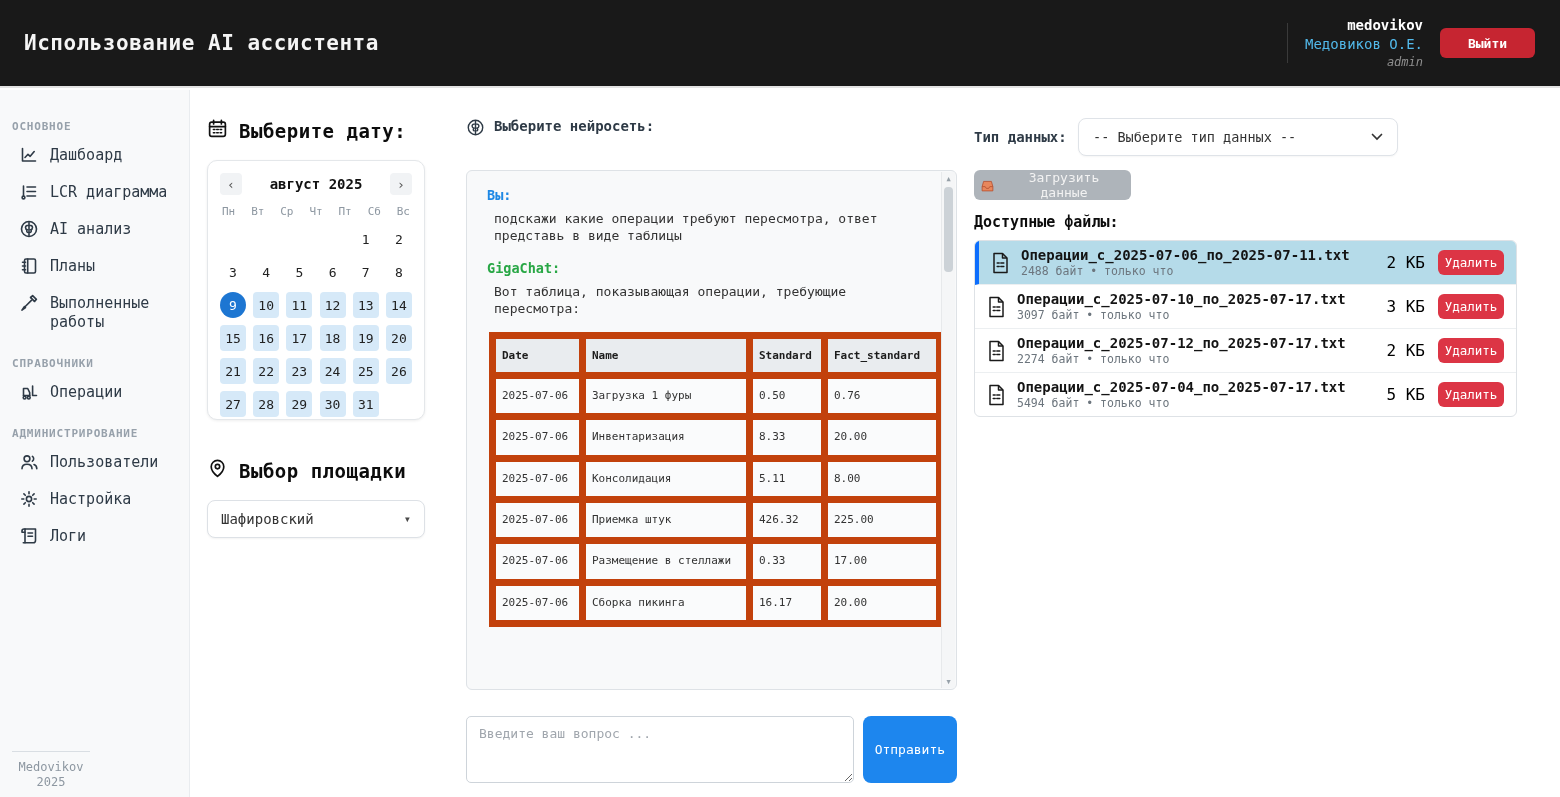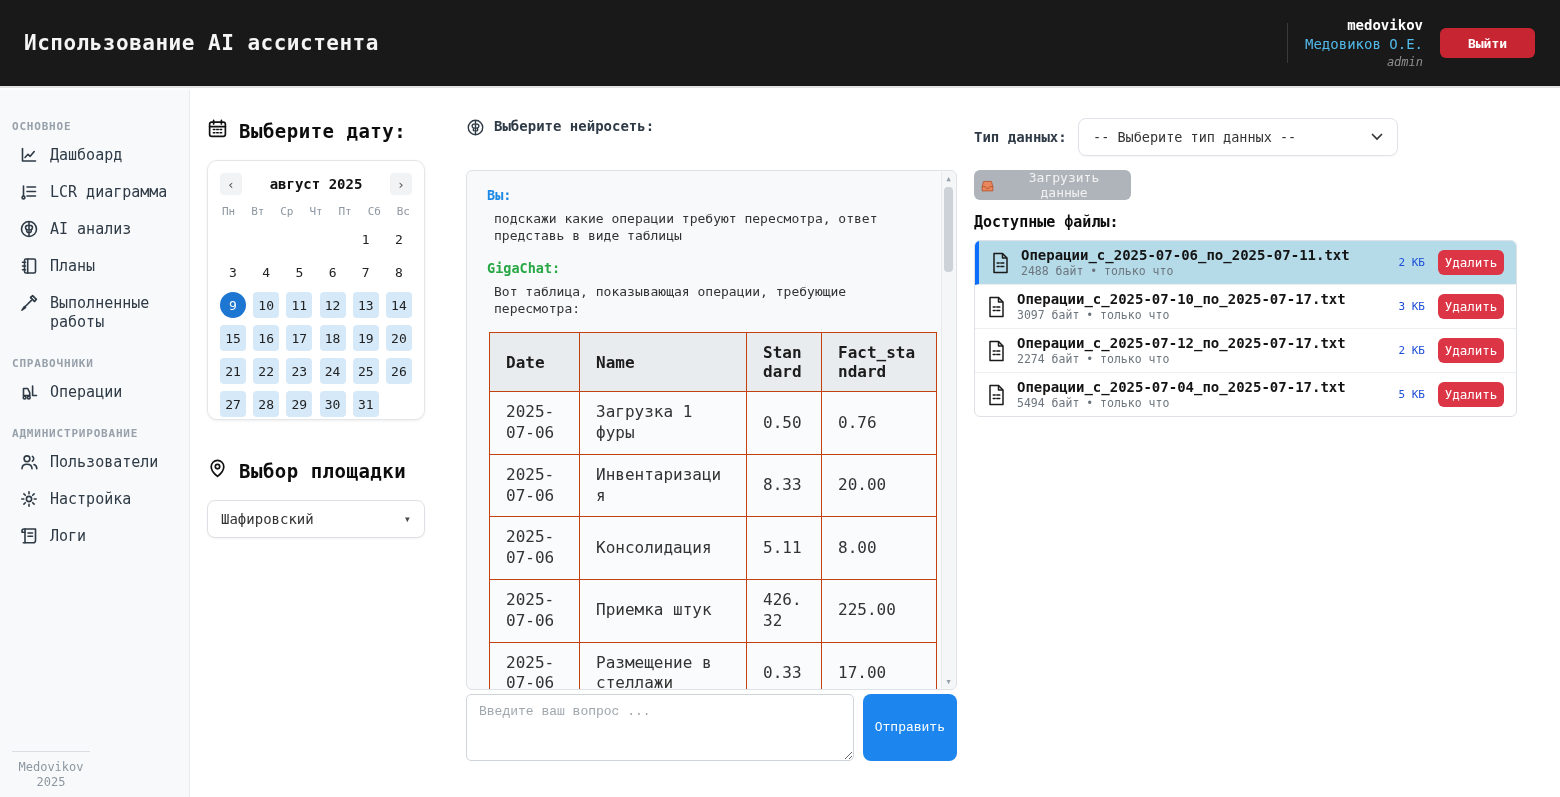--- a/index.html
+++ b/index.html
@@ -72,32 +72,32 @@
     box-shadow:0 1px 2px rgba(0,0,0,.04);}
   .sel .chev{margin-left:auto;display:flex;}
   .sel.model{width:205px;margin-left:26px;}
   .chat{margin-top:14px;height:520px;background:#f8f9fa;border:1px solid #dee2e6;border-radius:6px;
     position:relative;overflow:hidden;padding:16px 30px 0 20px;box-sizing:border-box;}
   .msg-author{font-weight:bold;font-size:13.5px;margin-bottom:7px;}
   .msg.user .msg-author{color:#1e88e5;}
   .msg.bot .msg-author{color:#28a745;}
   .msg-text{font-size:13px;color:#333;line-height:1.33;margin:0 0 15px 7px;}
   .rtable{border-collapse:collapse;margin-left:2px;background:#fff;table-layout:fixed;width:447px;}
-  .rtable th,.rtable td{border:1px solid #c2410c;font-size:16px;text-align:left;
-    padding:10px 16px;vertical-align:middle;box-sizing:border-box;word-wrap:break-word;}
+  .rtable th,.rtable td{border:7px solid #c2410c;font-size:11px;text-align:left;
+    padding:10px 6px;vertical-align:middle;box-sizing:border-box;word-wrap:break-word;}
   .rtable th{background:#e9ecef;font-weight:bold;color:#1c1c1c;}
   .rtable td{background:#fafbfc;color:#333;line-height:1.3;}
   .rtable col.c0{width:90px}.rtable col.c1{width:167px}.rtable col.c2{width:75px}.rtable col.c3{width:115px}
   .sbar{position:absolute;top:1px;right:1px;bottom:1px;width:13px;background:#f5f6f7;
     border-left:1px solid #e7e9eb;cursor:pointer;}
   .sbar .arr{height:13px;display:flex;align-items:center;justify-content:center;
     color:#96a0a8;font-size:7px;width:100%;}
   .sbar .arr.down{position:absolute;bottom:0;left:0;}
   .sbar .thumb{position:absolute;top:15px;left:2px;width:9px;height:85px;background:#ccd2d7;border-radius:4px;}
-  .input-row{margin-top:4px;display:flex;gap:9px;font-family:Liberation Mono, monospace;}
+  .input-row{margin-top:26px;display:flex;gap:9px;}
   .question{width:391px;height:67px;border:1px solid #ced4da;border-radius:5px;padding:9px 12px;
     font-family:inherit;font-size:13px;color:#333;resize:both;box-sizing:border-box;outline:none;}
   .question::placeholder{color:#a0a6ad;}
   .send{width:95px;height:67px;color:#fff;border:none;border-radius:8px;font-size:13px;
     font-family:inherit;cursor:pointer;}
   
   .type-row{display:flex;align-items:center;margin-top:30px;height:38px;}
   .type-label{font-size:14px;font-weight:600;color:#2e3a46;width:104px;flex:none;}
   .sel.type{width:320px;}
   .upload{margin-top:14px;width:157px;height:30px;background:#aeb4ba;border:none;border-radius:6px;
@@ -106,21 +106,21 @@
   .files-title{margin-top:13px;font-size:15px;font-weight:bold;color:#0c0c0c;}
   .file-list{margin-top:9px;border:1px solid #dee2e6;border-radius:6px;background:#fff;overflow:hidden;}
   .file-item{display:flex;align-items:center;padding:6px 12px;border-bottom:1px solid #eceff1;cursor:pointer;}
   .file-item:last-child{border-bottom:none;}
   .file-item.selected{}
   .file-icon{flex:none;display:flex;}
   .file-icon svg{width:19px;height:22px;}
   .file-main{margin-left:11px;min-width:0;}
   .file-name{font-size:14px;font-weight:bold;color:#141414;white-space:nowrap;}
   .file-meta{font-size:11.5px;color:#6c757d;margin-top:1px;}
-  .file-size{margin-left:auto;color:#1d4ed8;font-size:11px;white-space:nowrap;}
+  .file-size{margin-left:auto;color:#000000;font-size:16px;white-space:nowrap;}
   .file-del{margin-left:13px;color:#fff;border:none;border-radius:6px;font-size:12.5px;
     font-family:inherit;height:25px;width:66px;cursor:pointer;flex:none;}
 </style>
 </head>
 <body>
 
 <div class="header">
   <div class="page-title">Использование AI ассистента</div>
   <div class="user-block">
     <div class="header-divider"></div>

